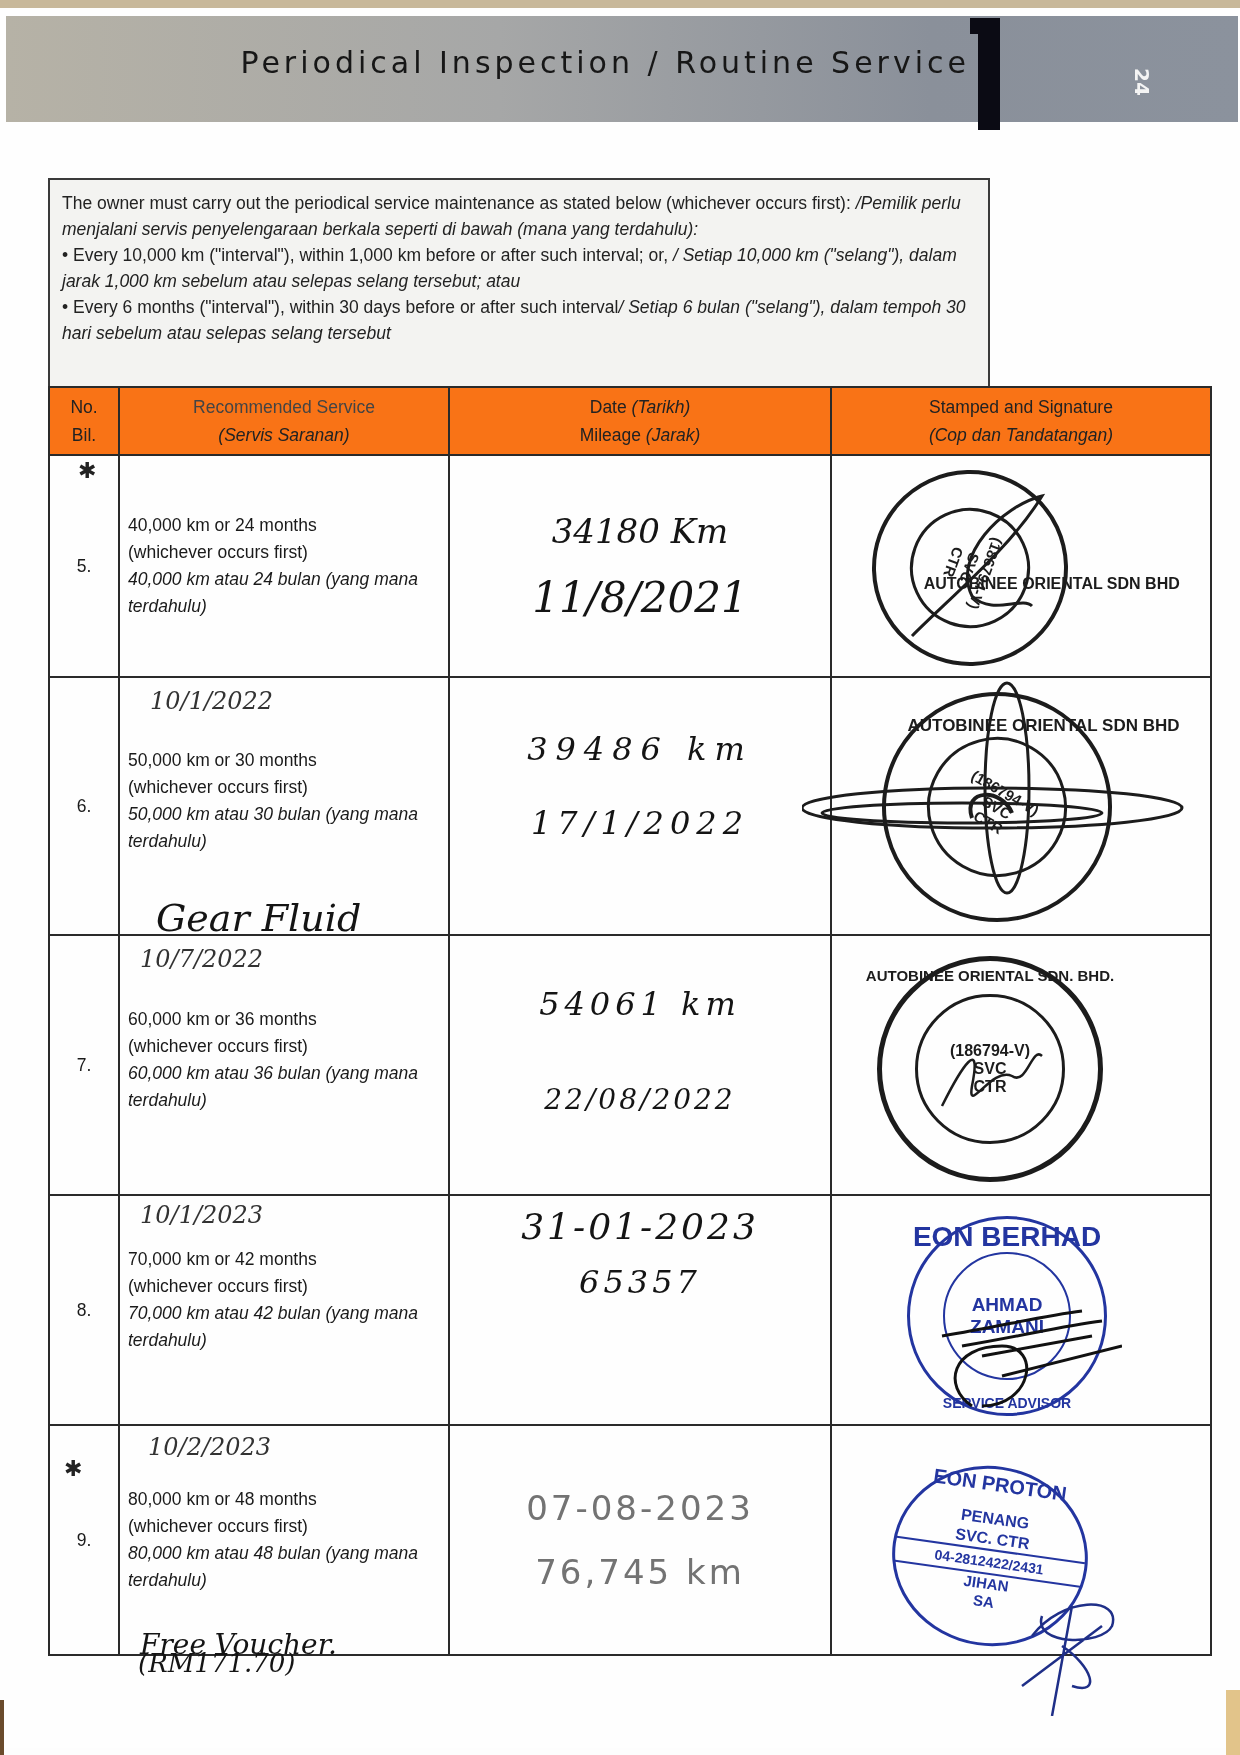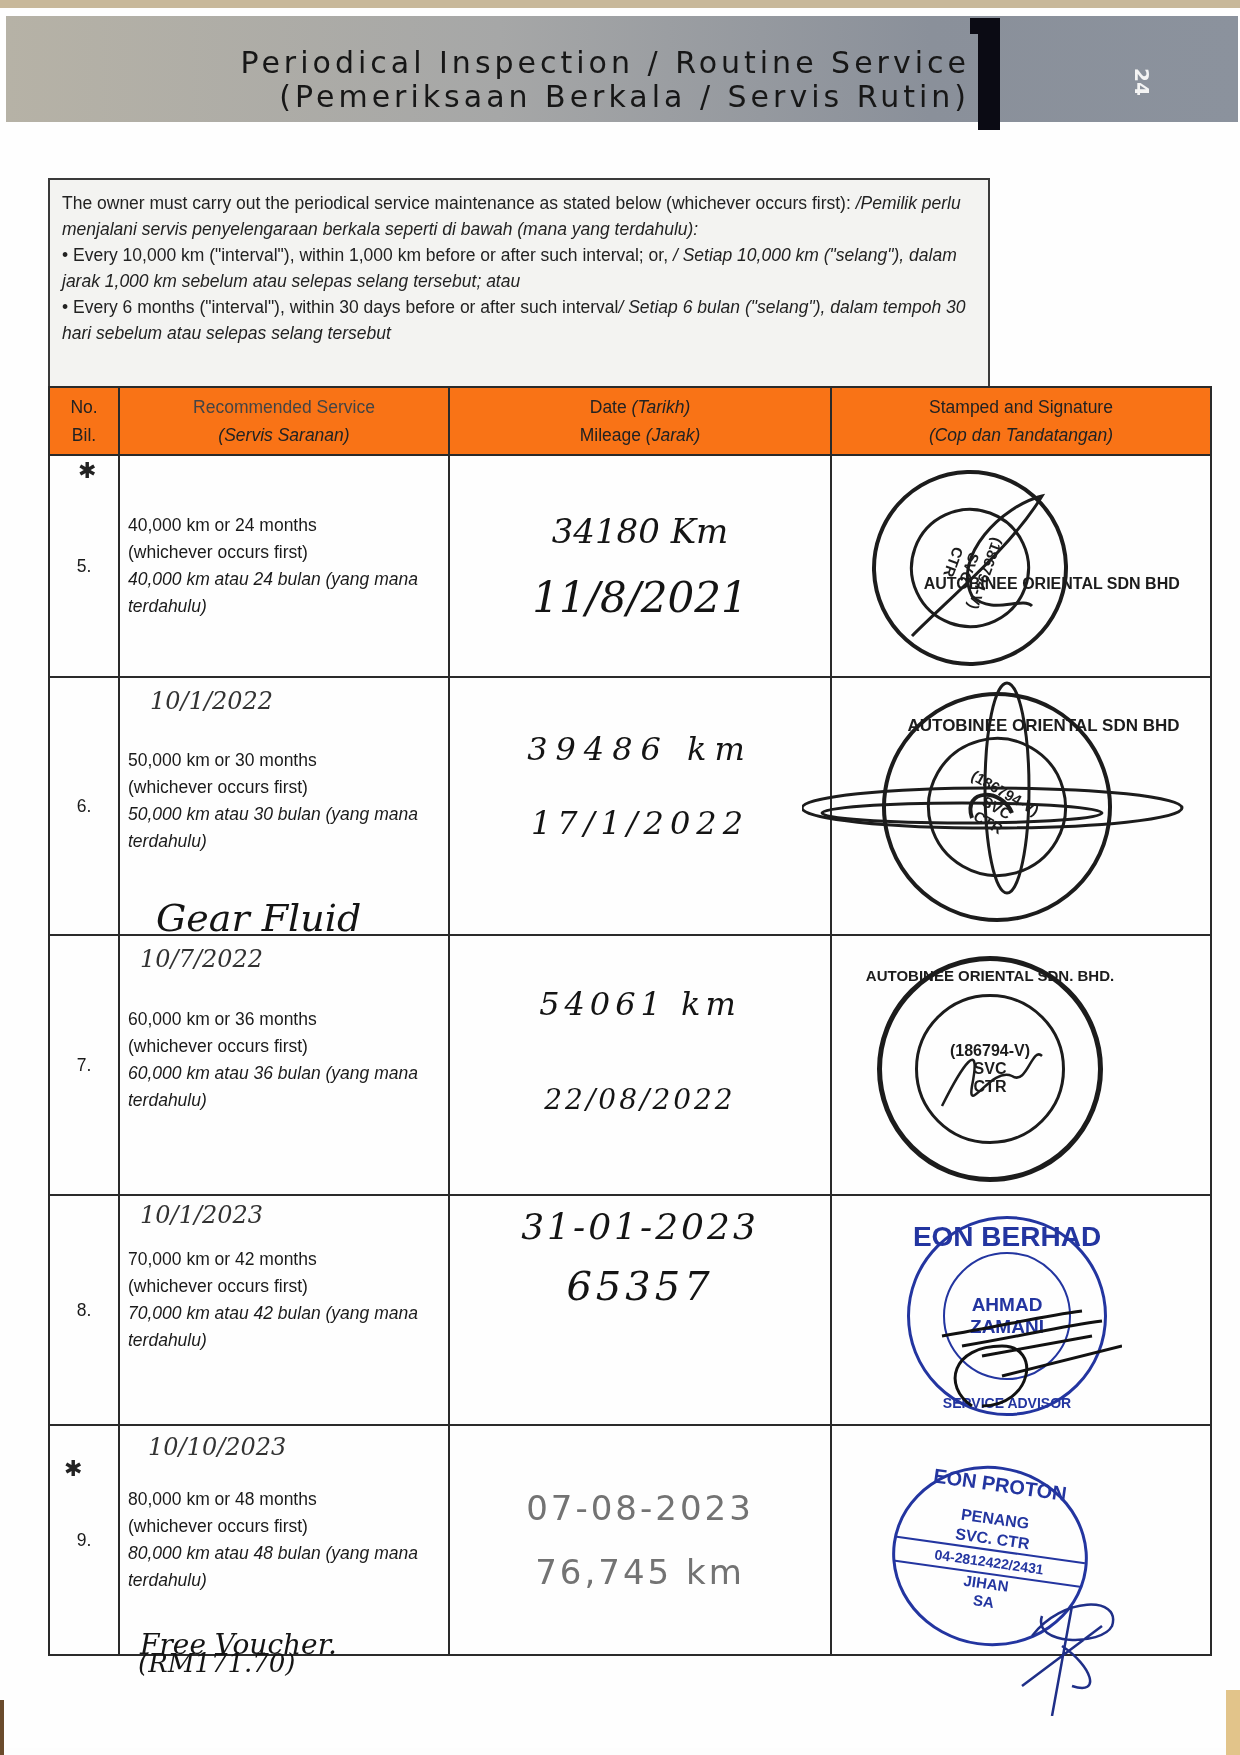--- a/index.html
+++ b/index.html
@@ -74,21 +74,20 @@
 <div class="top-wood"></div>
 <div class="page"></div>
 <div class="left-edge"></div>
 <div class="right-edge"></div>
 
 <div class="header-band"></div>
 <div class="header-notch"></div>
 <div class="header-dark"></div>
 <div class="header-title">
   <div>Periodical Inspection / Routine Service</div>
-  <div>(Pemeriksaan Berkala / Servis Rutin)</div>
 </div>
 <div class="page-number">24</div>
 
 <div class="table-wrap">
   <div class="intro">
     <span>The owner must carry out the periodical service maintenance as stated below (whichever occurs first): </span><i>/Pemilik perlu menjalani servis penyelengaraan berkala seperti di bawah (mana yang terdahulu):</i>
     <span class="bullet"><span>• Every 10,000 km ("interval"), within 1,000 km before or after such interval; or, </span><i>/ Setiap 10,000 km ("selang"), dalam jarak 1,000 km sebelum atau selepas selang tersebut; atau</i></span>
     <span class="bullet"><span>• Every 6 months ("interval"), within 30 days before or after such interval</span><i>/ Setiap 6 bulan ("selang"), dalam tempoh 30 hari sebelum atau selepas selang tersebut</i></span>
   </div>
 
@@ -217,21 +216,21 @@
           <span>8.</span>
         </td>
         <td class="svc-cell">
           <div class="hw" style="position:absolute;left:20px;top:6px;font-size:24px;color:#333">10/1/2023</div>
           <div style="margin-top:-20px">70,000 km or 42 months</div>
           <div>(whichever occurs first)</div>
           <div class="my">70,000 km atau 42 bulan (yang mana terdahulu)</div>
         </td>
         <td class="date-cell" style="vertical-align:top;padding-top:10px">
           <div class="hw" style="font-size:36px;letter-spacing:3px;margin-bottom:16px">31-01-2023</div>
-          <div class="hw" style="font-size:40px;letter-spacing:4px">65357</div>
+          <div class="hw" style="font-size:32px;letter-spacing:4px">65357</div>
         </td>
         <td class="stamp-cell">
           <div class="stamp stamp-blue" style="left:75px;top:20px;width:200px;height:200px">
             <div class="inner" style="width:128px;height:128px;border:2px solid #2335a0;font-size:19px">
               <span>AHMAD</span>
               <span>ZAMANI</span>
             </div>
             <span class="ring-text" style="top:2px;font-size:28px">EON BERHAD</span>
             <span class="ring-text" style="bottom:2px;font-size:14px">SERVICE ADVISOR</span>
           </div>
@@ -240,21 +239,21 @@
             </svg>
         </td>
       </tr>
 
       <tr class="row-9">
         <td class="no-cell">
           <span class="tick-mark" style="left:14px;top:30px">✱</span>
           <span>9.</span>
         </td>
         <td class="svc-cell">
-          <div class="hw" style="position:absolute;left:28px;top:8px;font-size:24px;color:#333">10/10/2023</div>
+          <div class="hw" style="position:absolute;left:28px;top:8px;font-size:24px;color:#333">10/2/2023</div>
           <div style="margin-top:0px">80,000 km or 48 months</div>
           <div>(whichever occurs first)</div>
           <div class="my">80,000 km atau 48 bulan (yang mana terdahulu)</div>
           <div class="hw" style="position:absolute;left:20px;bottom:-4px;font-size:28px">Free Voucher.</div>
         </td>
         <td class="date-cell">
           <div class="hw hw-blue" style="font-size:34px;letter-spacing:3px;margin-bottom:24px">07-08-2023</div>
           <div class="hw hw-blue" style="font-size:34px;letter-spacing:3px">76,745 km</div>
         </td>
         <td class="stamp-cell">

